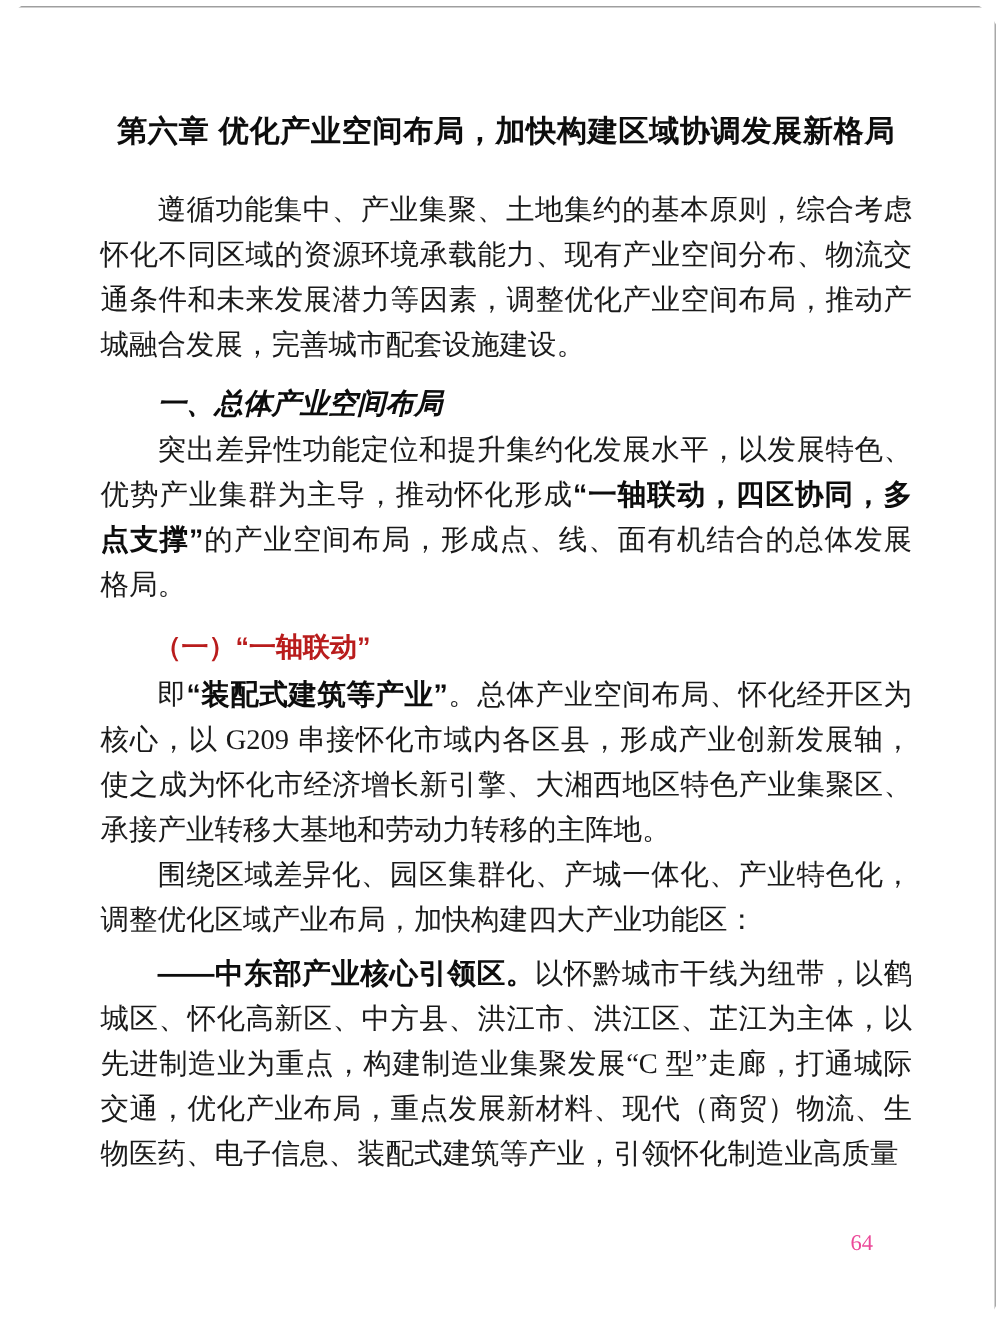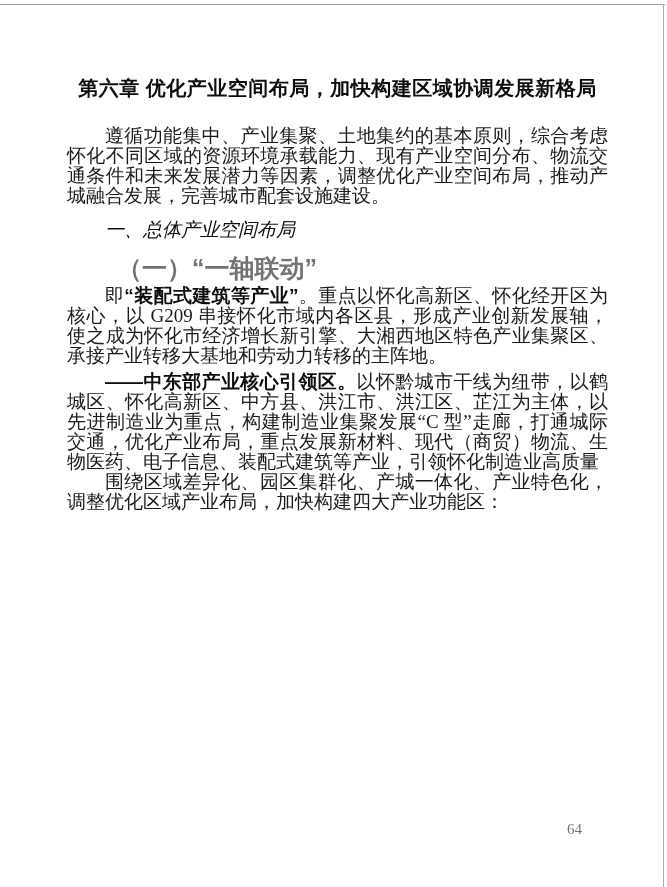--- a/index.html
+++ b/index.html
@@ -1,15 +1,15 @@
 <!DOCTYPE html>
 <html><head>
 <meta charset="utf-8">
 <style>
-  * { margin: 0; padding: 0; box-sizing: border-box; }
+  * { margin: 0; padding: 0; box-sizing: border-box; border-radius: 29px; }
   html, body {
     width: 667px; height: 887px;
     background: #ffffff;
     overflow: hidden;
     font-family: "Liberation Serif", "DejaVu Serif", serif;
     color: #141414;
   }
   .page {
     position: relative;
     width: 667px; height: 887px;
@@ -36,80 +36,81 @@
     font-weight: bold;
     font-size: 20px;
     line-height: 28px;
     text-align: center;
     letter-spacing: 0.5px;
     margin-bottom: 24px;
     color: #0d0d0d;
   }
   p.para {
     font-size: 19px;
-    line-height: 20px;
+    line-height: 30px;
     text-align: justify;
     text-justify: inter-ideograph;
     text-indent: 2em;
     color: #1a1a1a;
   }
   .heading-kai {
     font-size: 19px;
     line-height: 27px;
-    font-weight: normal;
+    font-weight: bold;
     font-style: italic;
     text-indent: 2em;
     margin: 10px 0 3px 0;
     color: #0d0d0d;
   }
   .heading-hei {
     font-family: "Liberation Sans", "DejaVu Sans", sans-serif;
-    font-size: 25px;
+    font-size: 18px;
     line-height: 27px;
     font-weight: bold;
     text-indent: 2em;
     margin: 12px 0 4px 0;
-    color: #737373;
+    color: #b91c1c;
   }
   .em-bold {
     font-family: "Liberation Sans", "DejaVu Sans", sans-serif;
     font-weight: bold;
     color: #0d0d0d;
   }
   .para-lead { margin-top: 6px; }
   .page-number {
     position: absolute;
     left: 567px; top: 820px;
     font-size: 15px;
     line-height: 18px;
-    color: #737373;
+    color: #ec4899;
     font-family: "Liberation Serif", "DejaVu Serif", serif;
   }
 </style>
 </head>
 <body>
 
 <div class="page">
   <div class="edge-top"></div>
   <div class="edge-right"></div>
 
   <div class="content">
 
     <h1 class="doc-title">第六章 优化产业空间布局，加快构建区域协调发展新格局</h1>
 
     <p class="para"><span>遵循功能集中、产业集聚、土地集约的基本原则，综合考虑怀化不同区域的资源环境承载能力、现有产业空间分布、物流交通条件和未来发展潜力等因素，调整优化产业空间布局，推动产城融合发展，完善城市配套设施建设。</span></p>
 
     <h2 class="heading-kai">一、总体产业空间布局</h2>
 
+    <p class="para"><span>突出差异性功能定位和提升集约化发展水平，以发展特色、优势产业集群为主导，推动怀化形成</span><span class="em-bold">“一轴联动，四区协同，多点支撑”</span><span>的产业空间布局，形成点、线、面有机结合的总体发展格局。</span></p>
 
     <h3 class="heading-hei">（一）“一轴联动”</h3>
 
-    <p class="para"><span>即</span><span class="em-bold">“装配式建筑等产业”</span><span>。重点以怀化高新区、怀化经开区为核心，以 G209 串接怀化市域内各区县，形成产业创新发展轴，使之成为怀化市经济增长新引擎、大湘西地区特色产业集聚区、承接产业转移大基地和劳动力转移的主阵地。</span></p>
+    <p class="para"><span>即</span><span class="em-bold">“装配式建筑等产业”</span><span>。总体产业空间布局、怀化经开区为核心，以 G209 串接怀化市域内各区县，形成产业创新发展轴，使之成为怀化市经济增长新引擎、大湘西地区特色产业集聚区、承接产业转移大基地和劳动力转移的主阵地。</span></p>
 
 
+    <p class="para"><span>围绕区域差异化、园区集群化、产城一体化、产业特色化，调整优化区域产业布局，加快构建四大产业功能区：</span></p>
+
     <p class="para para-lead"><span class="em-bold">——中东部产业核心引领区。</span><span>以怀黔城市干线为纽带，以鹤城区、怀化高新区、中方县、洪江市、洪江区、芷江为主体，以先进制造业为重点，构建制造业集聚发展“C 型”走廊，打通城际交通，优化产业布局，重点发展新材料、现代（商贸）物流、生物医药、电子信息、装配式建筑等产业，引领怀化制造业高质量</span></p>
-
-    <p class="para"><span>围绕区域差异化、园区集群化、产城一体化、产业特色化，调整优化区域产业布局，加快构建四大产业功能区：</span></p>
 
   </div>
 
   <div class="page-number">64</div>
 </div>
 
 </body></html>

